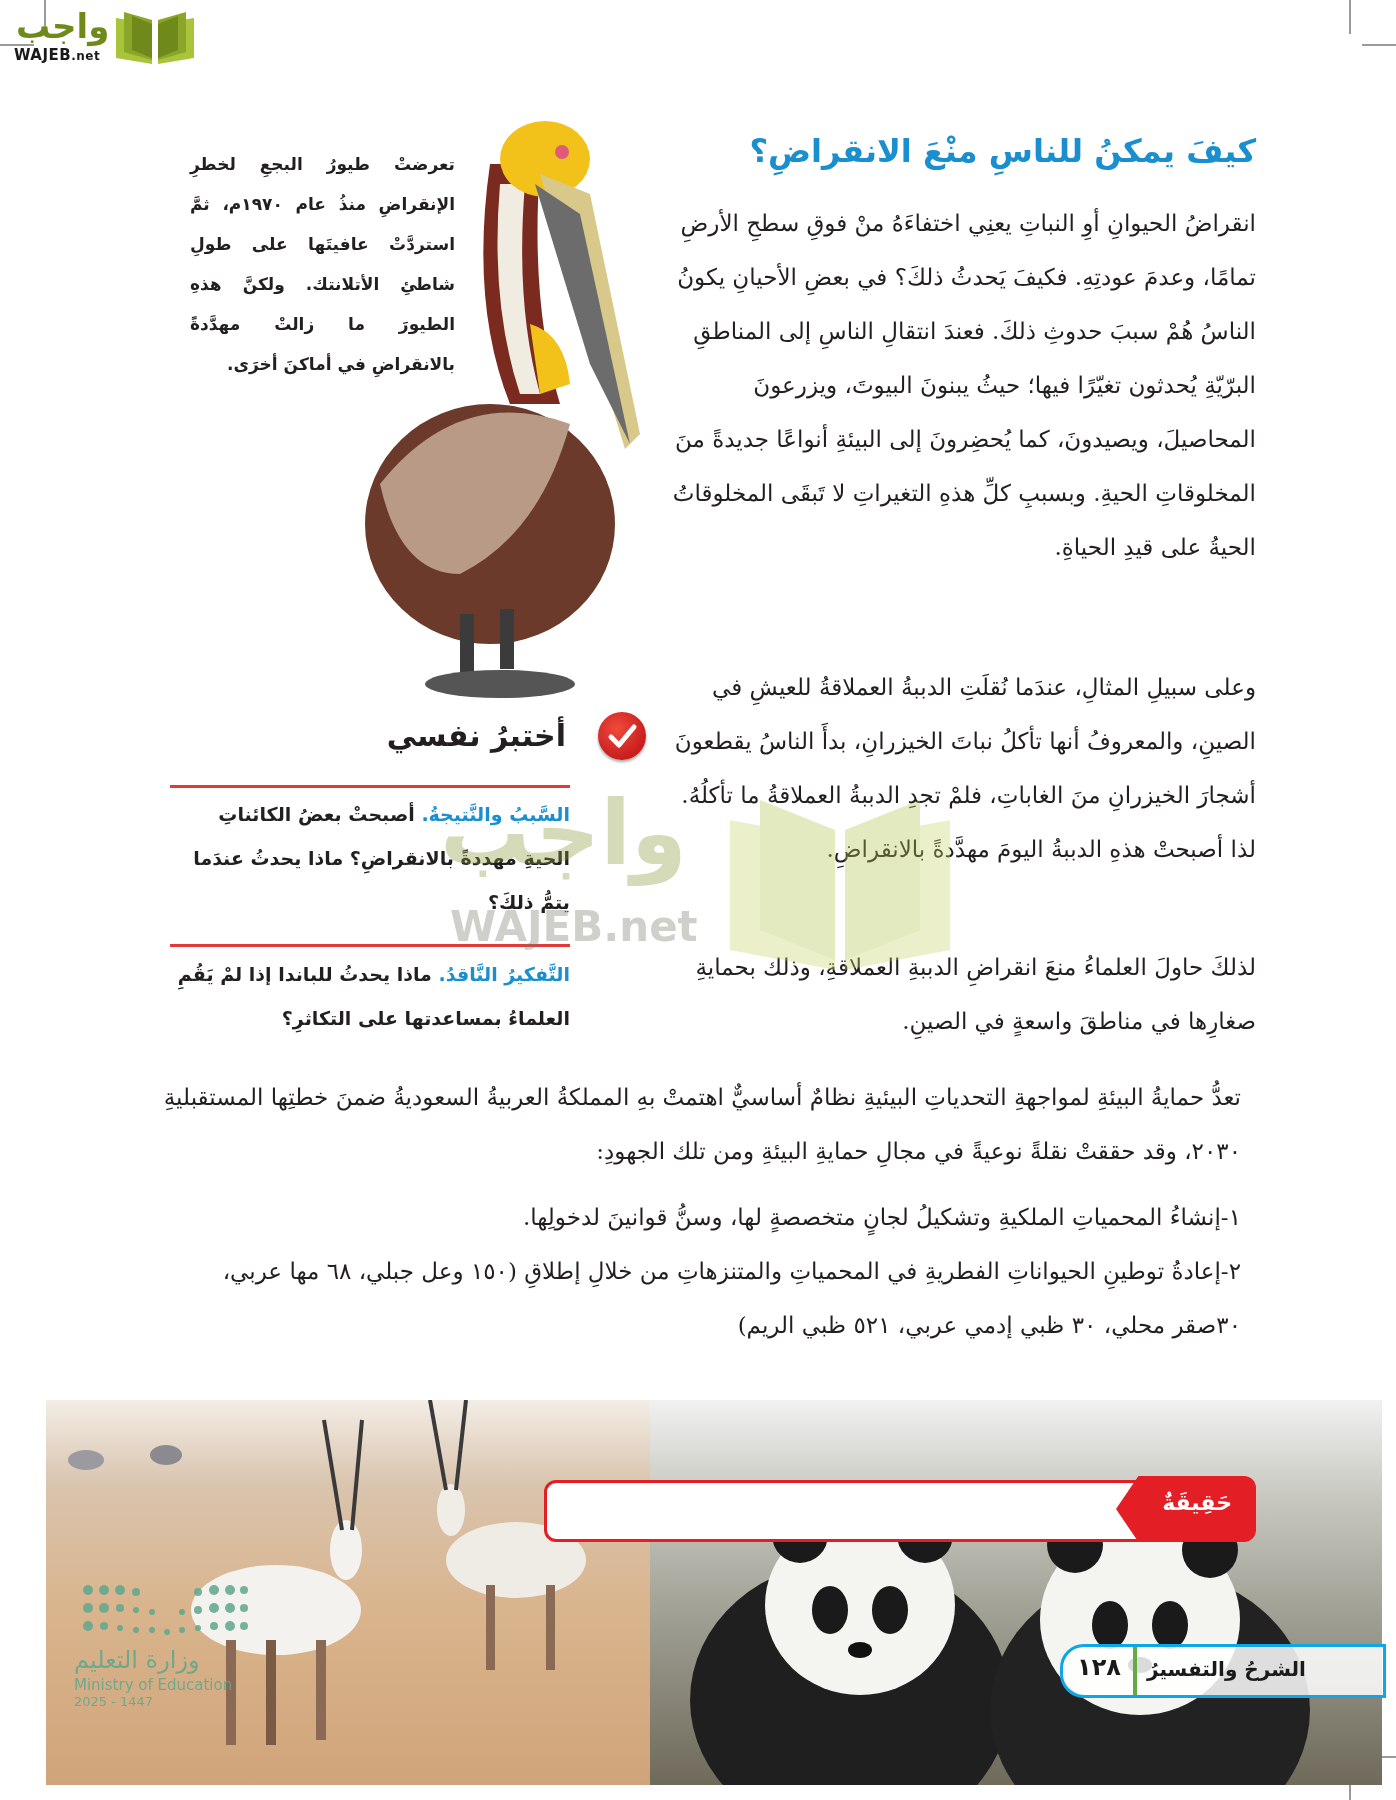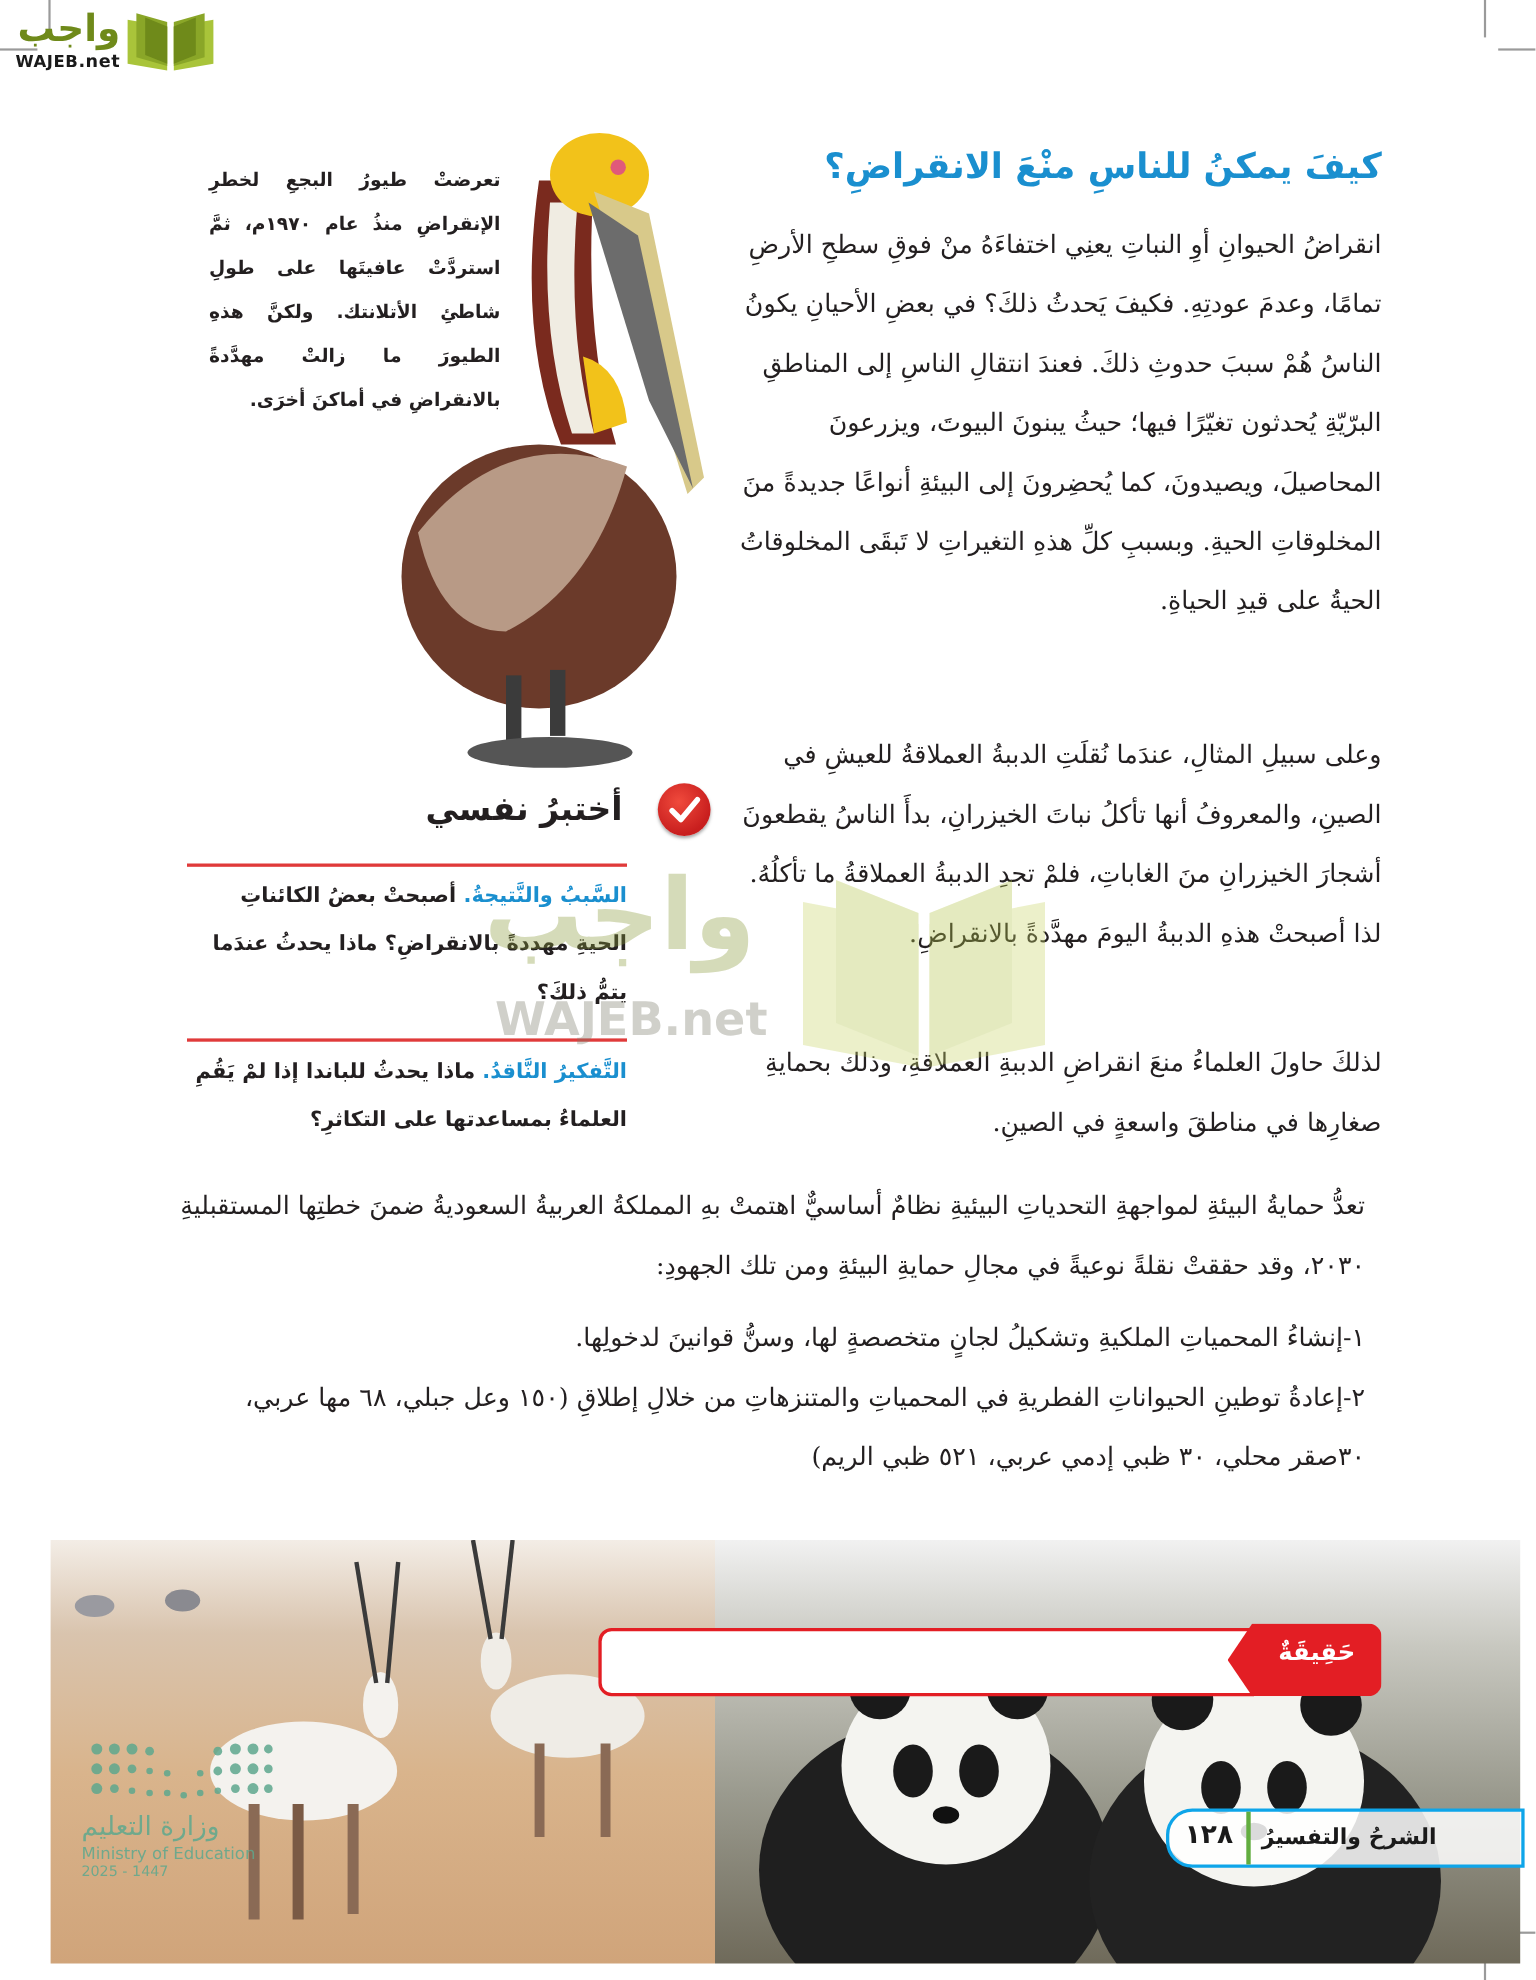--- a/index.html
+++ b/index.html
@@ -8,21 +8,21 @@
     background:#ffffff; font-family:"DejaVu Sans", sans-serif; color:#231f20;
   }
   .abs { position:absolute; }
   .rtl { direction:rtl; }
   .crop-mark { position:absolute; background:#9a9a9a; }
 
   
   .logo { left:8px; top:6px; width:180px; height:60px; }
   .logo-ar { position:absolute; left:8px; top:0px; font-size:34px; font-weight:bold; color:#6f8a1a; direction:rtl; }
   .logo-en { position:absolute; left:6px; top:40px; font-size:15px; font-weight:bold; color:#1a1a1a; letter-spacing:0.5px; }
-  .logo-en small { font-size:16px;text-align:center; }
+  .logo-en small { font-size:12px;text-align:center; }
   .logo-book { position:absolute; left:106px; top:4px; width:82px; height:56px; }
 
   
   .heading { right:140px; top:132px; font-size:32px; font-weight:bold; color:#1a8fcf; }
 
   .body-text { font-family:"DejaVu Serif", serif; font-size:23px; line-height:54px; color:#231f20; }
   .main-col { right:140px; width:606px; }
   .para1 { top:196px; }
   .para2 { top:660px; }
   .para3 { top:940px; }

